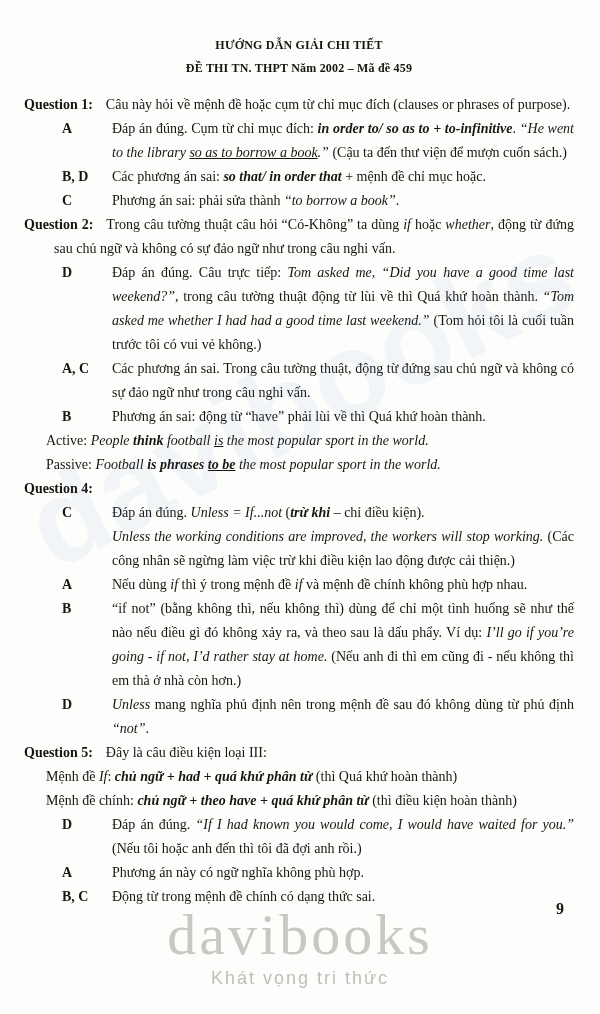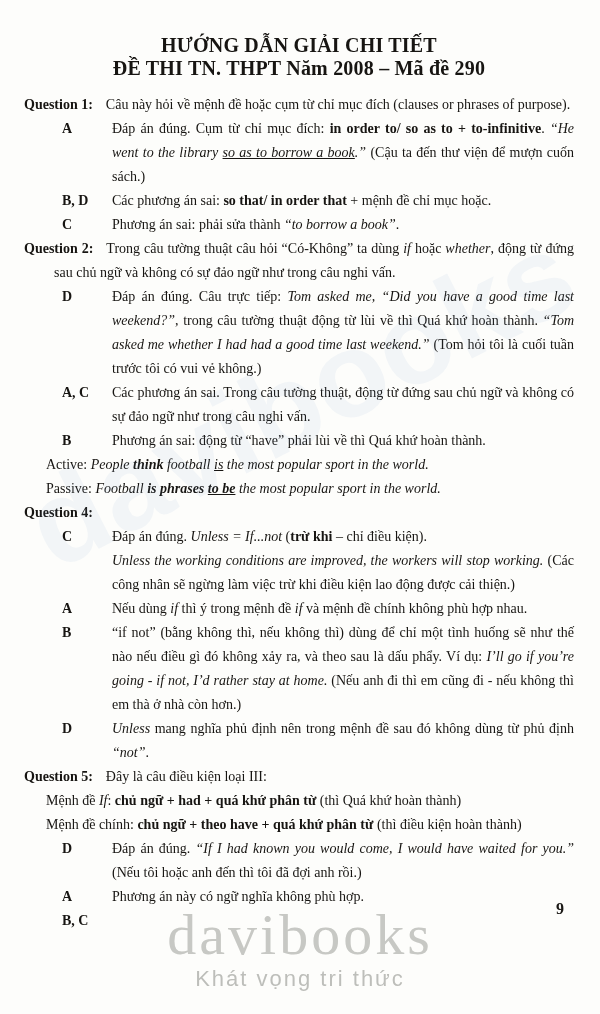--- a/index.html
+++ b/index.html
@@ -12,21 +12,21 @@
     height: 1014px;
     background: #fdfdfb;
     overflow: hidden;
     padding: 34px 26px 0 24px;
     color: #171512;
   }
 
   .titles { text-align: center; margin-bottom: 13px; }
   .title-line {
     font-weight: bold;
-    font-size: 20px;
+    font-size: 12px;
     line-height: 23px;
     letter-spacing: 0.2px;
   }
 
   .content { font-size: 14px; line-height: 24px; }
 
   .row { text-align: justify; }
   .row.q { padding-left: 30px; text-indent: -30px; }
   .qlbl { font-weight: bold; margin-right: 13px; }
 
@@ -34,21 +34,21 @@
   .lbl {
     flex: 0 0 50px;
     margin-left: 38px;
     font-weight: bold;
     white-space: nowrap;
   }
   .txt { flex: 1 1 auto; text-align: justify; }
 
   .row.plain { margin-left: 22px; }
 
-  .b { font-weight: bold; }
+  .b { font-weight: bold; font-style: italic; }
   .i { font-style: italic; }
   .u { text-decoration: underline; }
 
   .diag-watermark {
     position: absolute;
     top: 330px;
     left: -60px;
     width: 720px;
     text-align: center;
     font-family: "Liberation Sans", sans-serif;
@@ -80,37 +80,37 @@
     color: #c7c8c4;
     letter-spacing: 3px;
     pointer-events: none;
   }
   .wm-slogan {
     position: absolute;
     left: 0; right: 0;
     bottom: 22px;
     text-align: center;
     font-family: "Liberation Sans", sans-serif;
-    font-size: 22px;
+    font-size: 18px;
     line-height: 27px;
     color: #bdbeba;
     letter-spacing: 2px;
     pointer-events: none;
   }
 </style>
 </head>
 <body>
 
 <div class="page">
 
   <div class="diag-watermark">davibooks</div>
 
   <div class="titles">
     <div class="title-line">HƯỚNG DẪN GIẢI CHI TIẾT</div>
-    <div class="title-line">ĐỀ THI TN. THPT Năm 2008 – Mã đề 290</div>
+    <div class="title-line">ĐỀ THI TN. THPT Năm 2002 – Mã đề 459</div>
   </div>
 
   <div class="content">
       <div class="row q"><span class="txt"><span class="qlbl">Question 1:</span><span>Câu này hỏi về mệnh đề hoặc cụm từ chỉ mục đích (clauses or phrases of purpose).</span></span></div>
       <div class="row opt">
         <span class="lbl">A</span>
         <span class="txt"><span>Đáp án đúng. Cụm từ chỉ mục đích: </span><span class="b">in order to/ so as to + to-infinitive</span><span>. </span><span class="i">“He went to the library </span><span class="i u">so as to borrow a book</span><span class="i">.”</span><span> (Cậu ta đến thư viện để mượn cuốn sách.)</span></span>
       </div>
       <div class="row opt">
         <span class="lbl">B, D</span>
@@ -162,20 +162,21 @@
       <div class="row opt">
         <span class="lbl">D</span>
         <span class="txt"><span>Đáp án đúng. </span><span class="i">“If I had known you would come, I would have waited for you.”</span><span> (Nếu tôi hoặc anh đến thì tôi đã đợi anh rồi.)</span></span>
       </div>
       <div class="row opt">
         <span class="lbl">A</span>
         <span class="txt"><span>Phương án này có ngữ nghĩa không phù hợp.</span></span>
       </div>
       <div class="row opt">
         <span class="lbl">B, C</span>
+        <span class="txt"><span>Động từ trong mệnh đề chính có dạng thức sai.</span></span>
       </div>
     </div>
 
   <div class="page-num">9</div>
 
   <div class="wm-brand">davibooks</div>
 
   <div class="wm-slogan">Khát vọng tri thức</div>
 
 </div>

